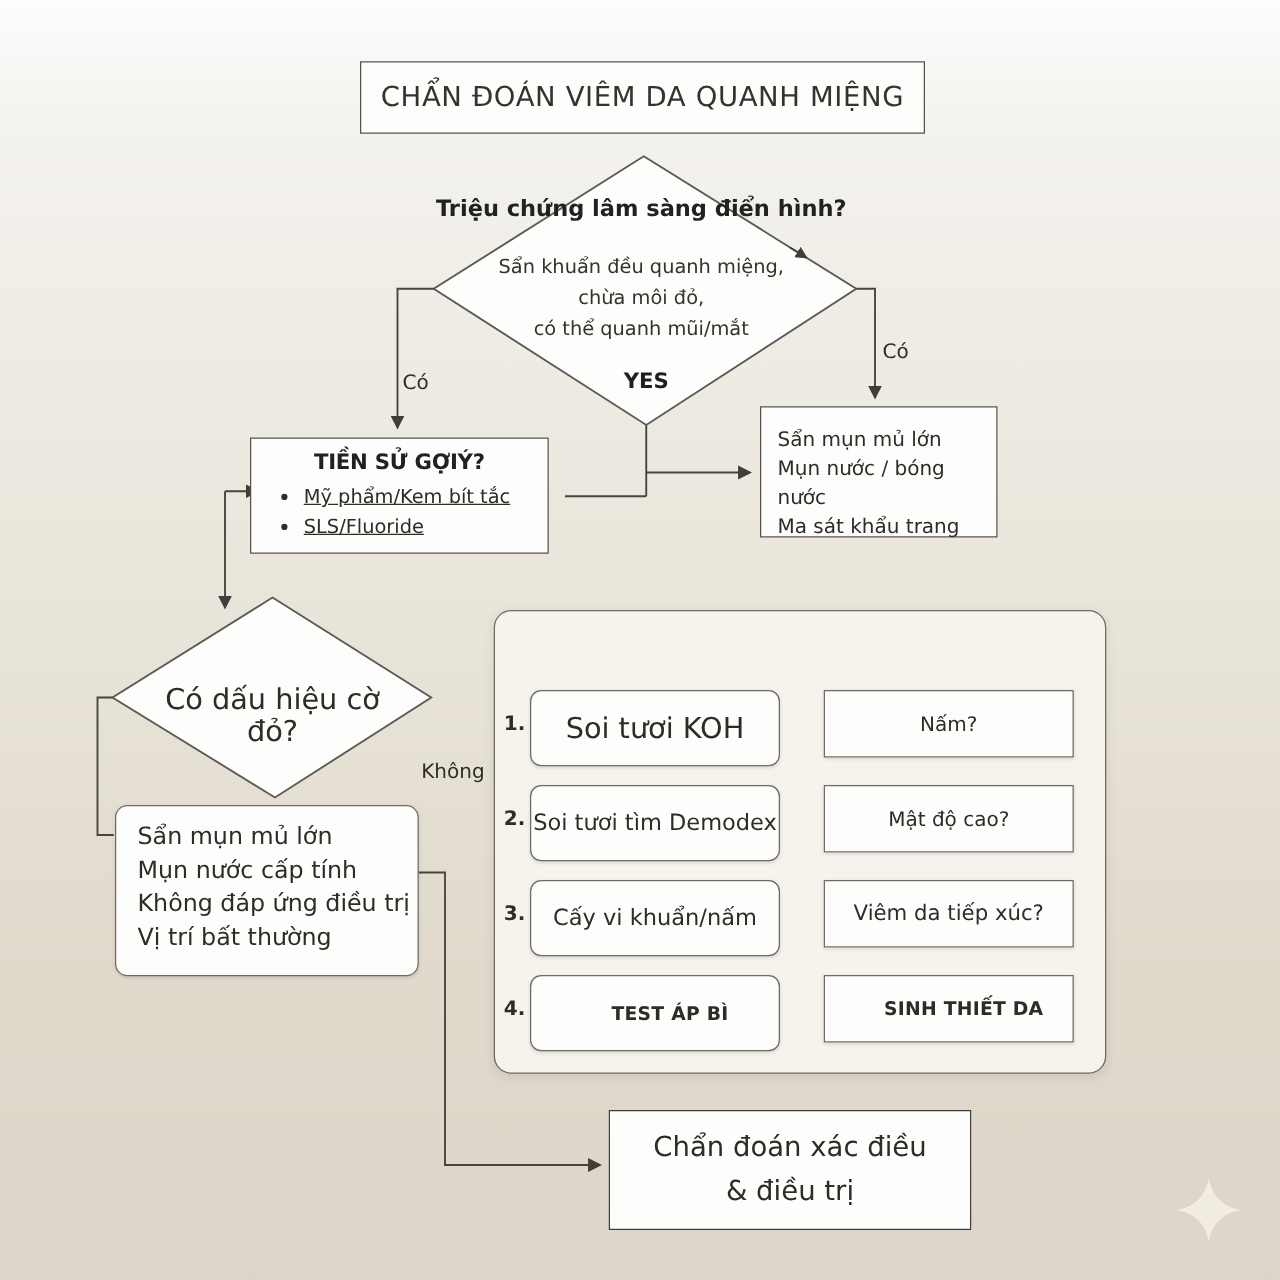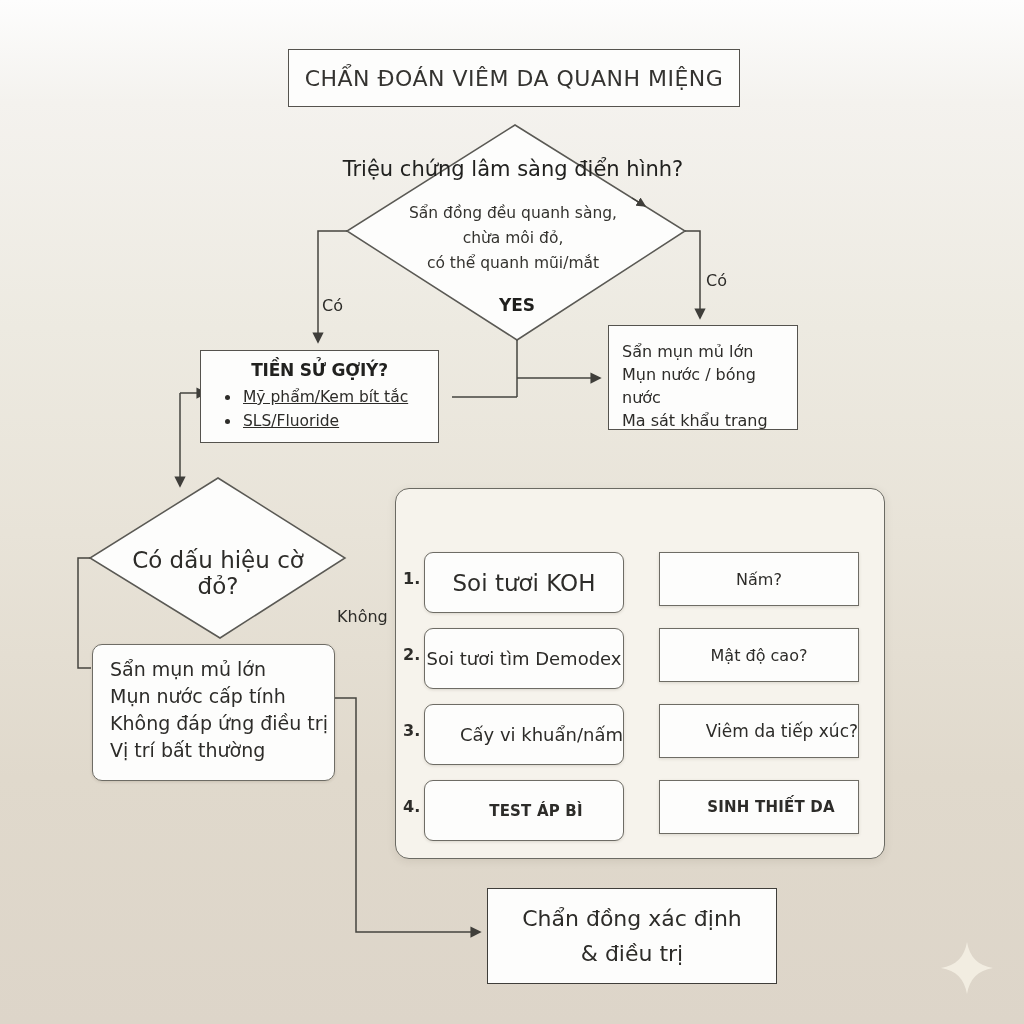--- a/index.html
+++ b/index.html
@@ -17,42 +17,42 @@
   .lay{z-index:2;}
   .sqbox{
     background:#fdfdfc;border:1.5px solid #55534e;box-sizing:border-box;
   }
   .rbox{
     background:#fdfdfc;border:1.4px solid #6e6c65;box-sizing:border-box;
     border-radius:10px;box-shadow:0 1px 3px rgba(60,50,30,0.15);
   }
   .center-flex{display:flex;align-items:center;justify-content:center;text-align:center;}
   #title-box{left:288px;top:49px;width:452px;height:58px;font-size:22px;letter-spacing:.5px;color:#343330;}
-  #q1-label{left:323px;top:157px;width:380px;text-align:center;font-weight:normal;font-size:21px;color:#21211f;}
+  #q1-label{left:323px;top:157px;width:380px;text-align:center;font-weight:bold;font-size:18px;color:#21211f;}
   #q1-details{left:363px;top:201px;width:300px;text-align:center;font-size:15.5px;line-height:25px;color:#34332f;}
   #yes-label{left:467px;top:295px;width:100px;text-align:center;font-weight:bold;font-size:17px;color:#1f1f1d;}
   #co-left{left:322px;top:296px;font-size:16px;}
   #co-right{left:706px;top:271px;font-size:16px;}
   #khong-label{left:337px;top:607px;font-size:16px;}
   #history-box{left:200px;top:350px;width:239px;height:93px;}
   #history-heading{margin-top:9px;text-align:center;font-weight:bold;font-size:17px;letter-spacing:-0.2px;color:#21211f;}
   #history-list{margin:5px 0 0 0;font-size:15.5px;line-height:24px;text-decoration:underline;}
   #history-list li{padding-left:2px;}
   #acute-box{left:608px;top:325px;width:190px;height:105px;padding:14px 0 0 13px;font-size:16px;line-height:23px;}
   #q2-label{left:118px;top:547px;width:200px;text-align:center;font-size:23px;}
   #redflag-box{left:92px;top:644px;width:243px;height:137px;padding:11px 0 0 17px;font-size:19px;line-height:27px;}
   #tests-panel{
     left:395px;top:488px;width:490px;height:371px;border-radius:14px;
     background:#f6f3ec;border:1.5px solid #6b6a63;box-sizing:border-box;
     box-shadow:0 2px 8px rgba(60,50,30,0.10);
   }
   .row-num{position:absolute;left:7px;width:22px;font-weight:bold;font-size:16px;}
   .test-box{position:absolute;left:28px;width:200px;height:61px;border-radius:9px;}
   .result-box{position:absolute;left:263px;width:200px;height:54px;border-radius:0;}
-  .r1{top:63px;} .r2{top:139px;} .r3{top:215px;justify-content:flex-end;} .r4{top:291px;padding-left:24px;}
+  .r1{top:63px;} .r2{top:139px;} .r3{top:215px;} .r4{top:291px;padding-left:24px;}
   .n1{top:80px;} .n2{top:156px;} .n3{top:232px;} .n4{top:308px;}
   .fs-big{font-size:23px;} .fs-md{font-size:18px;line-height:21px;} .fs-sm{font-size:16px;}
   .fs-sm2{font-size:17px;} .fs-bold{font-size:15px;font-weight:bold;letter-spacing:.2px;}
   #final-box{left:487px;top:888px;width:290px;height:96px;font-size:22px;line-height:35px;border:1.6px solid #3f3e3a;flex-direction:column;}
   #sparkle{left:938px;top:939px;}
 </style>
 </head>
 <body>
 
 <div id="canvas">
@@ -87,21 +87,21 @@
 
     <polyline points="335,698 356,698 356,932 480,932" fill="none" stroke="#45443f" stroke-width="1.5" marker-end="url(#arrow)"></polyline>
   </svg>
 
   <div id="title-box" class="abs lay sqbox center-flex">
     <span>CHẨN ĐOÁN VIÊM DA QUANH MIỆNG</span>
   </div>
 
   <div id="q1-label" class="abs lay">Triệu chứng lâm sàng điển hình?</div>
   <div id="q1-details" class="abs lay">
-    <div>Sẩn đồng đều quanh sàng,</div>
+    <div>Sẩn khuẩn đều quanh miệng,</div>
     <div>chừa môi đỏ,</div>
     <div>có thể quanh mũi/mắt</div>
   </div>
   <div id="yes-label" class="abs lay">YES</div>
   <div id="co-left" class="abs lay">Có</div>
   <div id="co-right" class="abs lay">Có</div>
 
   <div id="history-box" class="abs lay sqbox">
     <div id="history-heading">TIỀN SỬ GỢIÝ?</div>
     <ul id="history-list">
@@ -154,21 +154,21 @@
     <div class="row-num n4">4.</div>
     <div class="test-box r4 rbox center-flex fs-bold">
         <span>TEST ÁP BÌ</span>
       </div>
     <div class="result-box r4 rbox center-flex fs-bold">
         <span>SINH THIẾT DA</span>
       </div>
   </div>
 
   <div id="final-box" class="abs lay sqbox center-flex">
-    <div>Chẩn đồng xác định</div>
+    <div>Chẩn đoán xác điều</div>
     <div>&amp; điều trị</div>
   </div>
 
   <svg id="sparkle" class="abs lay" width="58" height="58" viewBox="0 0 58 58">
     <path d="M29 3 C31.5 18 40 26.5 55 29 C40 31.5 31.5 40 29 55 C26.5 40 18 31.5 3 29 C18 26.5 26.5 18 29 3 Z" fill="#f2ede1"></path>
   </svg>
 
 </div>
 
 </body></html>

